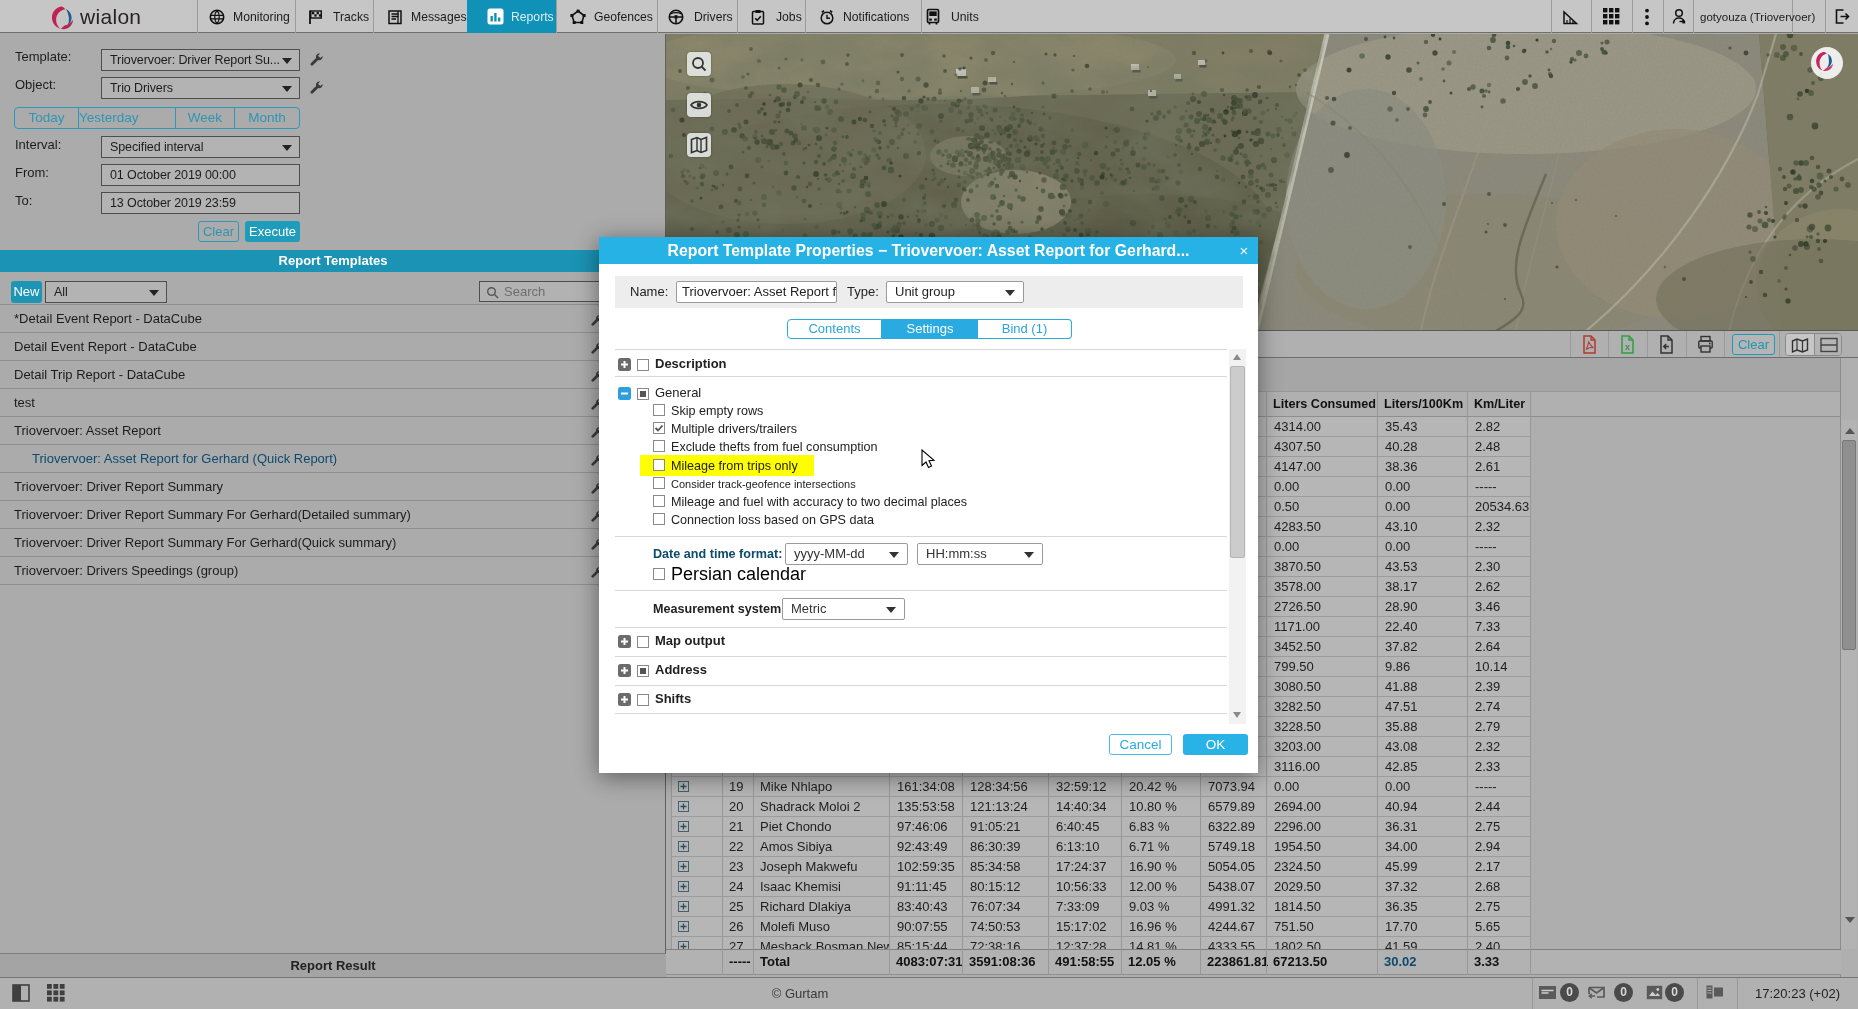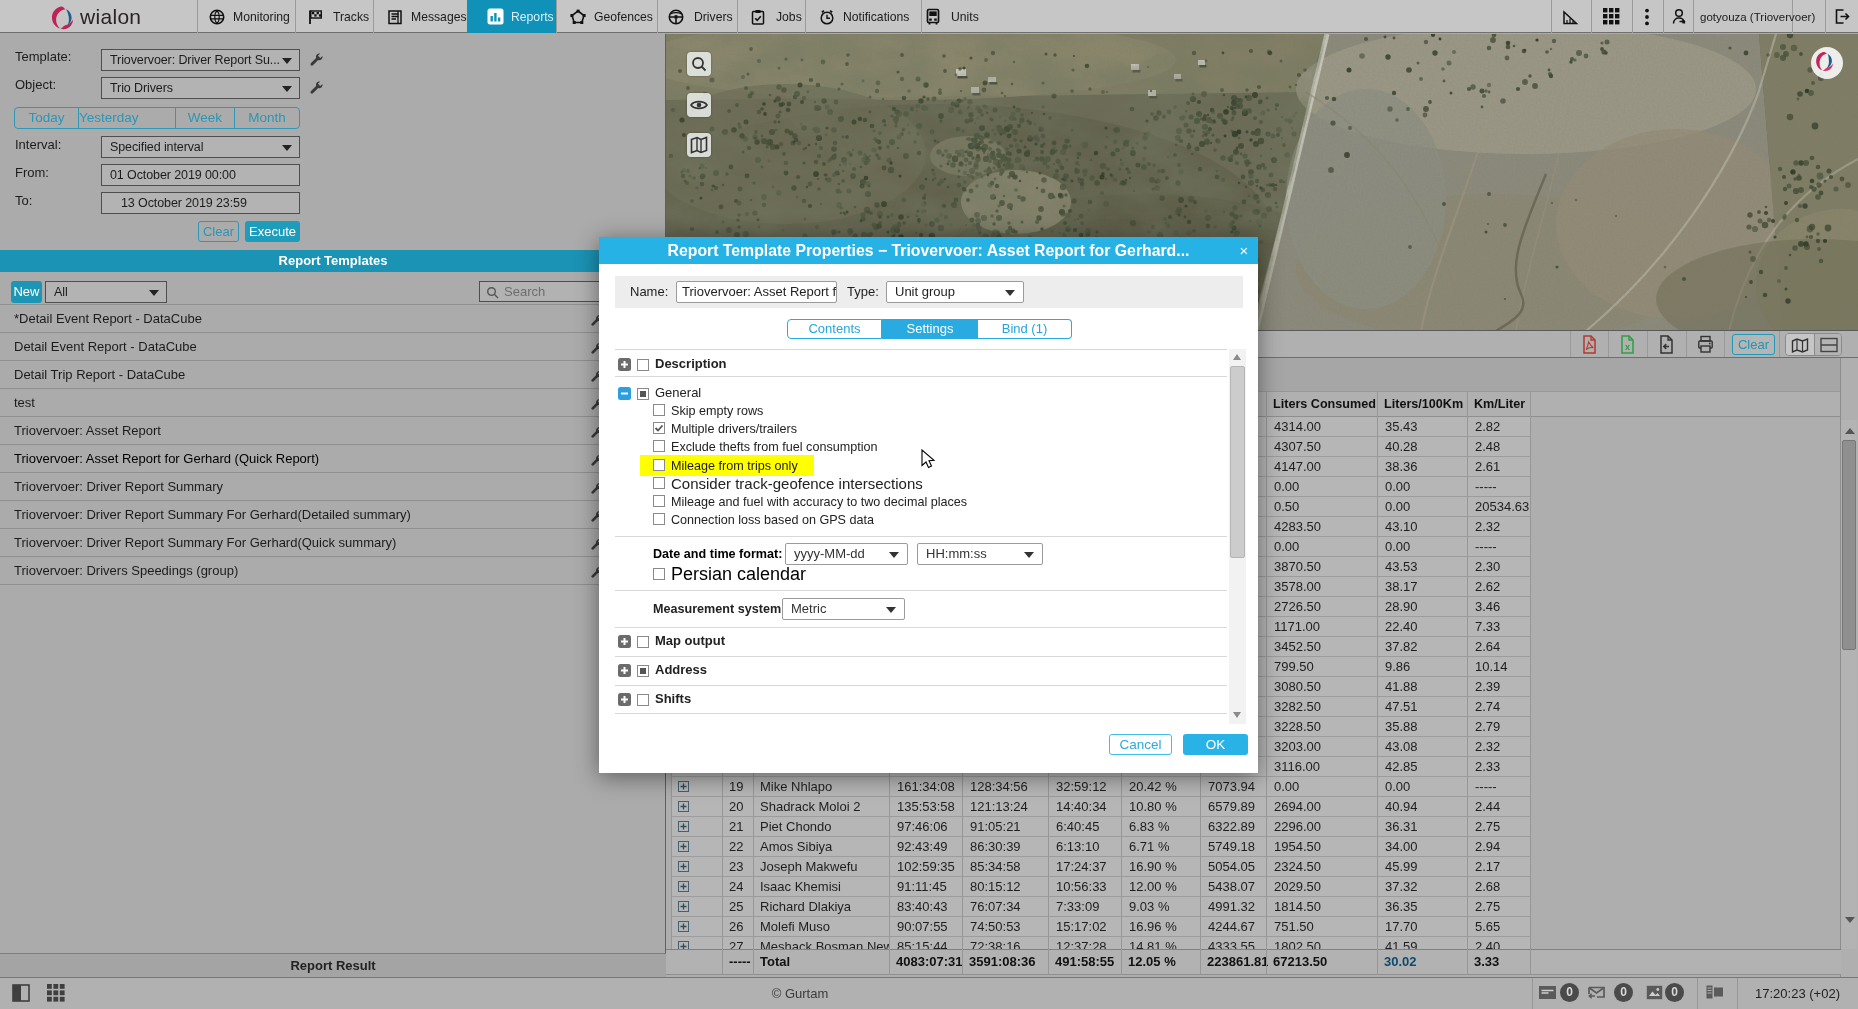--- a/index.html
+++ b/index.html
@@ -142,21 +142,21 @@
       <div style="width:97px;border-left:1px solid #2d99b7;line-height:20px;color:#2d96b4;font-size:13.5px">Yesterday</div>
       <div style="width:59px;border-left:1px solid #2d99b7;text-align:center;line-height:20px;color:#2d96b4;font-size:13.5px">Week</div>
       <div style="width:65px;border-left:1px solid #2d99b7;text-align:center;line-height:20px;color:#2d96b4;font-size:13.5px">Month</div>
     </div>
   </div>
 <div class="abs" style="left:15px;top:137px;height:16px;line-height:16px;color:#1c1c1c">Interval:</div>
 <div class="abs" style="left:101px;top:136px;width:199px;height:22px;background:#b3b3b3;border:1px solid #4e4e4e;line-height:20px;padding-left:8px;padding-right:24px;color:#1c1c1c;overflow:hidden;white-space:nowrap;font-size:12.5px;letter-spacing:-.1px">Specified interval<span style="position:absolute;right:7px;top:50%;margin-top:-2px;width:0;height:0;border-left:5px solid transparent;border-right:5px solid transparent;border-top:6px solid #222"></span></div>
 <div class="abs" style="left:15px;top:165px;height:16px;line-height:16px;color:#1c1c1c">From:</div>
 <div class="abs" style="left:101px;top:164px;width:199px;height:22px;background:#b3b3b3;border:1px solid #4e4e4e;line-height:20px;padding-left:8px;padding-right:24px;color:#1c1c1c;overflow:hidden;white-space:nowrap;font-size:12.5px;letter-spacing:-.1px">01 October 2019 00:00</div>
 <div class="abs" style="left:15px;top:193px;height:16px;line-height:16px;color:#1c1c1c">To:</div>
-<div class="abs" style="left:101px;top:192px;width:199px;height:22px;background:#b3b3b3;border:1px solid #4e4e4e;line-height:20px;padding-left:19px;padding-right:24px;color:#1c1c1c;overflow:hidden;white-space:nowrap;font-size:12.5px;letter-spacing:-.1px">13 October 2019 23:59</div>
+<div class="abs" style="left:101px;top:192px;width:199px;height:22px;background:#b3b3b3;border:1px solid #4e4e4e;line-height:20px;padding-left:8px;padding-right:24px;color:#1c1c1c;overflow:hidden;white-space:nowrap;font-size:12.5px;letter-spacing:-.1px">13 October 2019 23:59</div>
 <div class="abs" style="left:198px;top:221px;width:41px;height:21px;border:1px solid #2d99b7;border-radius:3px;color:#2d96b4;text-align:center;line-height:19px">Clear</div>
 <div class="abs" style="left:245px;top:221px;width:55px;height:21px;background:#1d9cbc;border-radius:3px;color:#fff;text-align:center;line-height:21px">Execute</div>
 <div class="abs" style="left:0;top:250px;width:666px;height:22px;background:#1b93b4;color:#fff;text-align:center;line-height:22px;font-weight:bold">Report Templates</div>
 <div class="abs" style="left:11px;top:281px;width:31px;height:22px;background:#1d96b6;border-radius:3px;color:#fff;text-align:center;line-height:22px">New</div>
 <div class="abs" style="left:45px;top:281px;width:122px;height:22px;background:#b3b3b3;border:1px solid #4e4e4e;line-height:20px;padding-left:8px;padding-right:24px;color:#1c1c1c;overflow:hidden;white-space:nowrap;font-size:12.5px;letter-spacing:-.1px">All<span style="position:absolute;right:7px;top:50%;margin-top:-2px;width:0;height:0;border-left:5px solid transparent;border-right:5px solid transparent;border-top:6px solid #222"></span></div>
 <div class="abs" style="left:479px;top:281px;width:161px;height:21px;background:#b2b2b2;border:1px solid #4e4e4e;line-height:19px"><svg style="position:absolute;left:6px;top:4px" width="13" height="13" viewBox="0 0 13 13">
       <circle cx="5.5" cy="5.5" r="3.8" fill="none" stroke="#555" stroke-width="1.4"></circle>
       <path d="M8.3 8.3 L12 12" stroke="#555" stroke-width="1.4"></path>
     </svg><span style="padding-left:24px;color:#6e6e6e">Search</span></div>
 <div class="abs" style="left:0;top:305px;width:665px;height:28px;border-bottom:1px solid #8f8f8f;line-height:27px;padding-left:14px;color:#1c1c1c">*Detail Event Report - DataCube</div>
@@ -172,21 +172,21 @@
     <path d="M9.7 1.4 a2.9 2.9 0 0 0-3.5 3.7 L1.6 9.7 a1.3 1.3 0 0 0 1.8 1.8 L8 6.9 a2.9 2.9 0 0 0 3.7-3.5 L9.8 5.3 7.8 3.3 Z" fill="#3a3a3a"></path>
   </svg>
 <div class="abs" style="left:0;top:389px;width:665px;height:28px;border-bottom:1px solid #8f8f8f;line-height:27px;padding-left:14px;color:#1c1c1c">test</div>
 <svg class="abs" style="left:590px;top:398px" width="12" height="12" viewBox="0 0 12 12">
     <path d="M9.7 1.4 a2.9 2.9 0 0 0-3.5 3.7 L1.6 9.7 a1.3 1.3 0 0 0 1.8 1.8 L8 6.9 a2.9 2.9 0 0 0 3.7-3.5 L9.8 5.3 7.8 3.3 Z" fill="#3a3a3a"></path>
   </svg>
 <div class="abs" style="left:0;top:417px;width:665px;height:28px;border-bottom:1px solid #8f8f8f;line-height:27px;padding-left:14px;color:#1c1c1c">Triovervoer: Asset Report</div>
 <svg class="abs" style="left:590px;top:426px" width="12" height="12" viewBox="0 0 12 12">
     <path d="M9.7 1.4 a2.9 2.9 0 0 0-3.5 3.7 L1.6 9.7 a1.3 1.3 0 0 0 1.8 1.8 L8 6.9 a2.9 2.9 0 0 0 3.7-3.5 L9.8 5.3 7.8 3.3 Z" fill="#3a3a3a"></path>
   </svg>
-<div class="abs" style="left:0;top:445px;width:665px;height:28px;border-bottom:1px solid #8f8f8f;line-height:27px;padding-left:14px;color:#000000">Triovervoer: Asset Report for Gerhard (Quick Report)</div>
+<div class="abs" style="left:0;top:445px;width:665px;height:28px;border-bottom:1px solid #8f8f8f;line-height:27px;padding-left:32px;color:#0c4a6e">Triovervoer: Asset Report for Gerhard (Quick Report)</div>
 <svg class="abs" style="left:590px;top:454px" width="12" height="12" viewBox="0 0 12 12">
     <path d="M9.7 1.4 a2.9 2.9 0 0 0-3.5 3.7 L1.6 9.7 a1.3 1.3 0 0 0 1.8 1.8 L8 6.9 a2.9 2.9 0 0 0 3.7-3.5 L9.8 5.3 7.8 3.3 Z" fill="#3a3a3a"></path>
   </svg>
 <div class="abs" style="left:0;top:473px;width:665px;height:28px;border-bottom:1px solid #8f8f8f;line-height:27px;padding-left:14px;color:#1c1c1c">Triovervoer: Driver Report Summary</div>
 <svg class="abs" style="left:590px;top:482px" width="12" height="12" viewBox="0 0 12 12">
     <path d="M9.7 1.4 a2.9 2.9 0 0 0-3.5 3.7 L1.6 9.7 a1.3 1.3 0 0 0 1.8 1.8 L8 6.9 a2.9 2.9 0 0 0 3.7-3.5 L9.8 5.3 7.8 3.3 Z" fill="#3a3a3a"></path>
   </svg>
 <div class="abs" style="left:0;top:501px;width:665px;height:28px;border-bottom:1px solid #8f8f8f;line-height:27px;padding-left:14px;color:#1c1c1c">Triovervoer: Driver Report Summary For Gerhard(Detailed summary)</div>
 <svg class="abs" style="left:590px;top:510px" width="12" height="12" viewBox="0 0 12 12">
     <path d="M9.7 1.4 a2.9 2.9 0 0 0-3.5 3.7 L1.6 9.7 a1.3 1.3 0 0 0 1.8 1.8 L8 6.9 a2.9 2.9 0 0 0 3.7-3.5 L9.8 5.3 7.8 3.3 Z" fill="#3a3a3a"></path>
@@ -2629,30 +2629,30 @@
   </svg>
 <div class="abs" style="left:671px;top:439.4px;height:16px;line-height:16px;color:#222;font-size:12.6px">Exclude thefts from fuel consumption</div>
 <div class="abs" style="left:640px;top:455px;width:174px;height:21px;background:#ffff00"></div>
 <svg class="abs" style="left:653px;top:458.59999999999997px" width="12" height="12" viewBox="0 0 12 12">
     <rect x="0.5" y="0.5" width="11" height="11" fill="#fff" stroke="#8a8a8a"></rect>
   </svg>
 <div class="abs" style="left:671px;top:457.59999999999997px;height:16px;line-height:16px;color:#222;font-size:12.6px">Mileage from trips only</div>
 <svg class="abs" style="left:653px;top:476.79999999999995px" width="12" height="12" viewBox="0 0 12 12">
     <rect x="0.5" y="0.5" width="11" height="11" fill="#fff" stroke="#8a8a8a"></rect>
   </svg>
-<div class="abs" style="left:671px;top:475.79999999999995px;height:16px;line-height:16px;color:#222;font-size:15px">Consider track-geofence intersections</div>
+<div class="abs" style="left:671px;top:475.79999999999995px;height:16px;line-height:16px;color:#222;font-size:11px">Consider track-geofence intersections</div>
 <svg class="abs" style="left:653px;top:494.99999999999994px" width="12" height="12" viewBox="0 0 12 12">
     <rect x="0.5" y="0.5" width="11" height="11" fill="#fff" stroke="#8a8a8a"></rect>
   </svg>
 <div class="abs" style="left:671px;top:493.99999999999994px;height:16px;line-height:16px;color:#222;font-size:12.6px">Mileage and fuel with accuracy to two decimal places</div>
 <svg class="abs" style="left:653px;top:513.1999999999999px" width="12" height="12" viewBox="0 0 12 12">
     <rect x="0.5" y="0.5" width="11" height="11" fill="#fff" stroke="#8a8a8a"></rect>
   </svg>
 <div class="abs" style="left:671px;top:512.1999999999999px;height:16px;line-height:16px;color:#222;font-size:12.6px">Connection loss based on GPS data</div>
-<div class="abs" style="left:653px;top:546px;height:16px;line-height:16px;color:#000000;font-weight:bold;font-size:12.6px">Date and time format:</div>
+<div class="abs" style="left:653px;top:546px;height:16px;line-height:16px;color:#0c4a6e;font-weight:bold;font-size:12.6px">Date and time format:</div>
 <div class="abs" style="left:785px;top:543px;width:123px;height:22px;background:#fff;border:1px solid #9b9b9b;border-radius:2px;line-height:20px;padding-left:8px;color:#333">yyyy-MM-dd<span style="position:absolute;right:8px;top:8px;width:0;height:0;border-left:5px solid transparent;border-right:5px solid transparent;border-top:6px solid #333"></span></div>
 <div class="abs" style="left:917px;top:543px;width:126px;height:22px;background:#fff;border:1px solid #9b9b9b;border-radius:2px;line-height:20px;padding-left:8px;color:#333">HH:mm:ss<span style="position:absolute;right:8px;top:8px;width:0;height:0;border-left:5px solid transparent;border-right:5px solid transparent;border-top:6px solid #333"></span></div>
 <svg class="abs" style="left:653px;top:568px" width="12" height="12" viewBox="0 0 12 12">
     <rect x="0.5" y="0.5" width="11" height="11" fill="#fff" stroke="#8a8a8a"></rect>
   </svg>
 <div class="abs" style="left:671px;top:566px;height:16px;line-height:16px;color:#000000;font-size:18px">Persian calendar</div>
 <div class="abs" style="left:653px;top:601px;height:16px;line-height:16px;color:#222;font-weight:bold;font-size:12.6px">Measurement system:</div>
 <div class="abs" style="left:782px;top:598px;width:123px;height:22px;background:#fff;border:1px solid #9b9b9b;border-radius:2px;line-height:20px;padding-left:8px;color:#333">Metric<span style="position:absolute;right:8px;top:8px;width:0;height:0;border-left:5px solid transparent;border-right:5px solid transparent;border-top:6px solid #333"></span></div>
 <svg class="abs" style="left:618px;top:635px" width="13" height="13" viewBox="0 0 13 13">
     <rect x="0" y="0" width="13" height="13" rx="2.5" fill="#6b6b6b"></rect>

